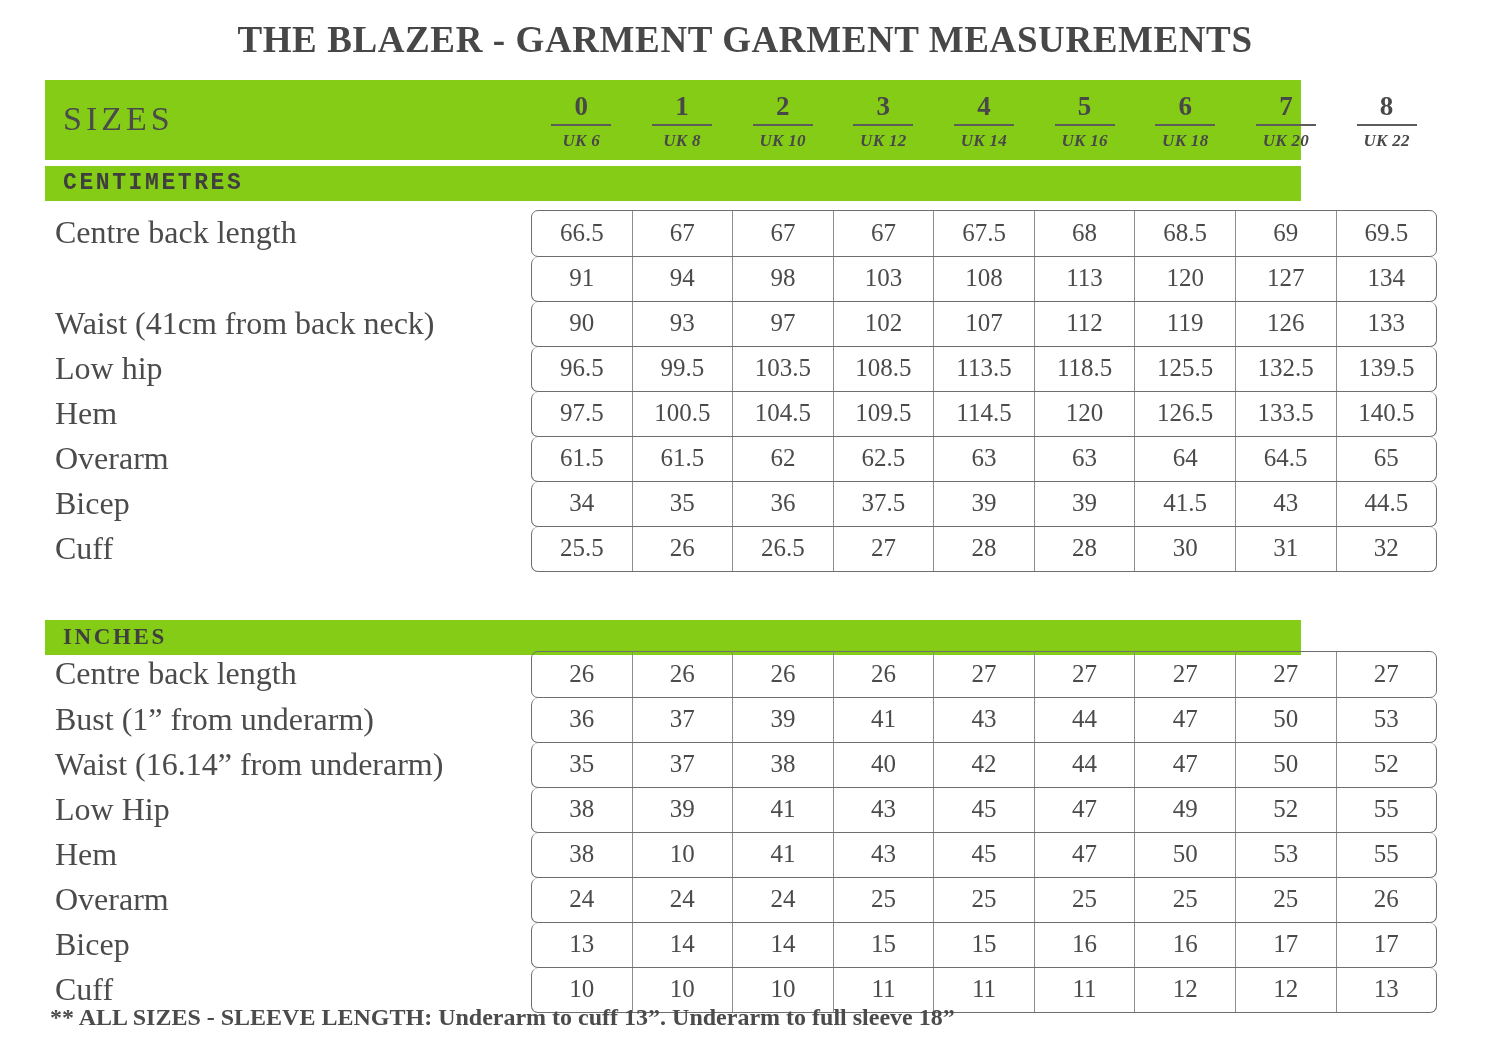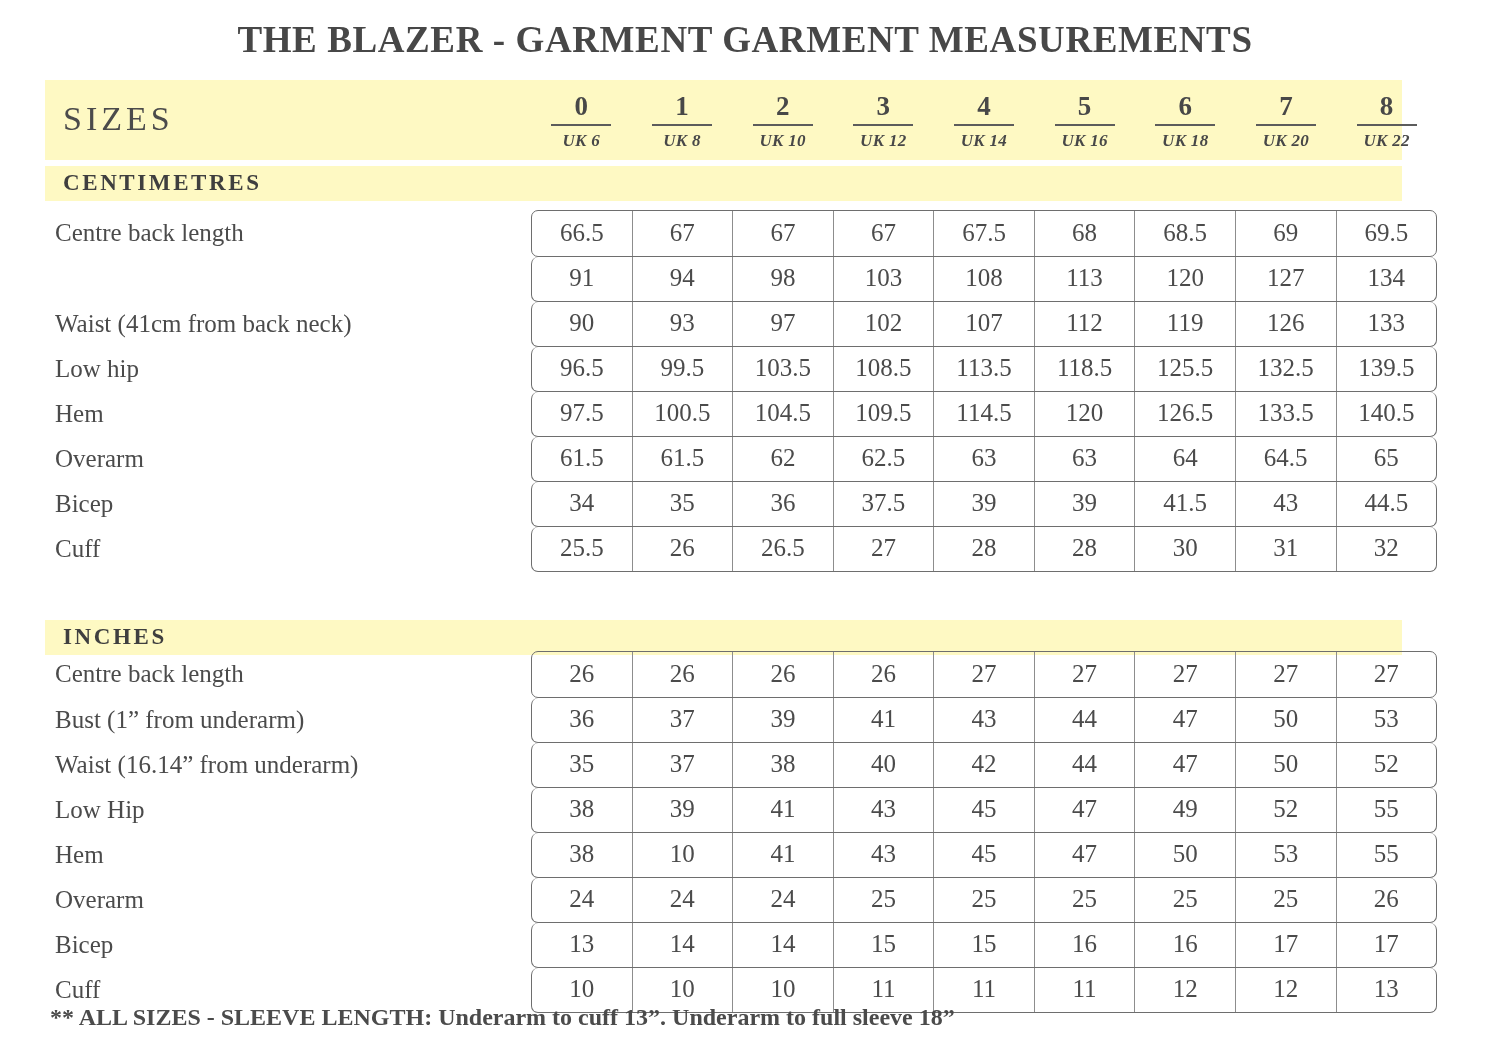--- a/index.html
+++ b/index.html
@@ -31,22 +31,22 @@
     font-weight: bold;
     letter-spacing: 0.6px;
     color: #474747;
     white-space: nowrap;
   }
 
   
   .band {
     position: absolute;
     left: 45px;
-    width: 1357px;
-    background: #fef9c3;
+    width: 1256px;
+    background: #84cc16;
   }
 
   
   .sizes-band {
     top: 80px;
     height: 80px;
   }
   .sizes-label {
     position: absolute;
     left: 18px;
@@ -94,21 +94,21 @@
     letter-spacing: 0.3px;
     color: #484848;
     white-space: nowrap;
     font-style: italic;
   }
 
   
   .unit-band {
     height: 35px;
   }
-  .cm-band  { top: 166px; }
+  .cm-band  { top: 166px; font-family: Liberation Mono, monospace; }
   .in-band  { top: 620px; }
   .unit-label {
     position: absolute;
     left: 18px;
     top: 50%;
     transform: translateY(-52%);
     font-size: 23px;
     font-weight: bold;
     letter-spacing: 2.6px;
     color: #3f3f3f;
@@ -128,21 +128,21 @@
     position: relative;
     height: 45px;
   }
   .row.first { height: 47px; }
 
   .row-label {
     position: absolute;
     left: 10px;
     top: 50%;
     transform: translateY(-54%);
-    font-size: 25px;
+    font-size: 32px;
     color: #4b4b4b;
     white-space: nowrap;
   }
 
   .cells {
     position: absolute;
     left: 486px;
     top: 0;
     width: 906px;
     height: 100%;

